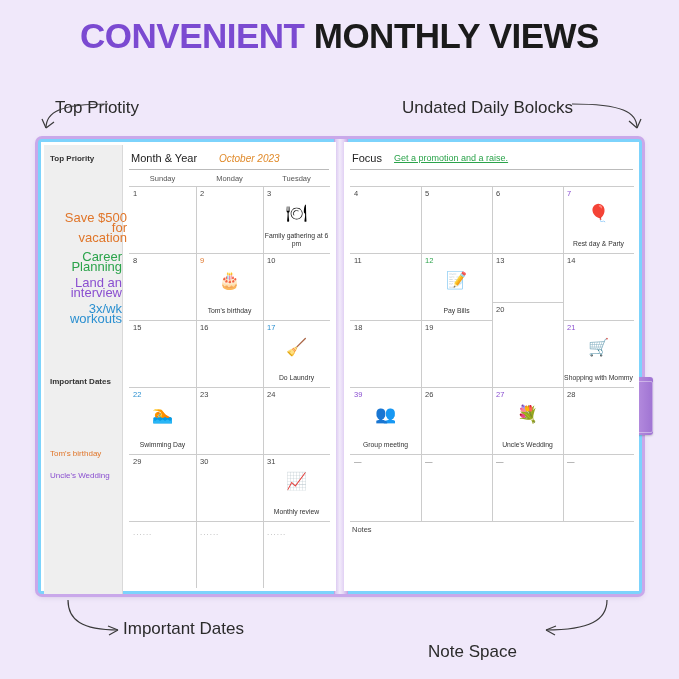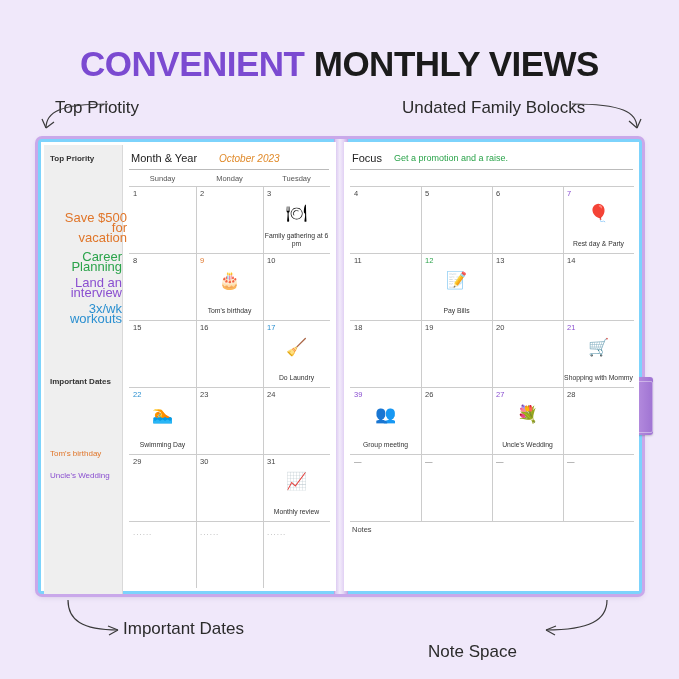--- a/index.html
+++ b/index.html
@@ -9,21 +9,20 @@
     font-family:"Liberation Sans", sans-serif;
     position:relative;
     overflow:hidden;
   }
   
   .title{
     position:absolute;top:16px;left:0;width:679px;
     text-align:center;
     font-size:35px;font-weight:bold;letter-spacing:-0.5px;
     font-family:"Liberation Sans", sans-serif;
-    margin-top:28px;
   }
   .title .p1{color:#7b4ad1;}
   .title .p2{color:#1b1b1b;}
 
   
   .callout{
     position:absolute;
     font-size:17px;color:#2b2b2b;
     font-family:"Liberation Sans", sans-serif;
     white-space:nowrap;
@@ -77,21 +76,21 @@
   .sb-head2{position:absolute;left:6px;top:232px;font-size:8px;color:#333;font-weight:bold;}
   .sb-d0{position:absolute;left:6px;top:304px;font-size:8px;color:#e0762a;}
   .sb-d1{position:absolute;left:6px;top:326px;font-size:8px;color:#8a4fd0;}
 
   
   .hdr-left{position:absolute;left:90px;top:10px;font-size:11px;color:#222;}
   .hdr-date{position:absolute;left:178px;top:11px;font-size:10px;color:#e08a2a;font-style:italic;}
   .hdr-left-rule{position:absolute;left:88px;top:27px;width:200px;height:1px;background:#bbb;}
 
   .hdr-right{position:absolute;left:8px;top:10px;font-size:11px;color:#222;}
-  .hdr-focus{position:absolute;left:50px;top:11px;font-size:9px;color:#2aa34a;}
+  .hdr-focus{position:absolute;left:50px;top:11px;font-size:9px;color:#2aa34a;text-decoration:underline;}
   .hdr-right-rule{position:absolute;left:6px;top:27px;width:283px;height:1px;background:#bbb;}
 
   
   .dow-row{position:absolute;display:flex;}
   .dow{font-size:7.5px;color:#555;text-align:center;}
 
   .grid{position:absolute;}
   .cell{
     position:absolute;
     border-top:1px solid #ccc;
@@ -116,21 +115,21 @@
   .notes-text{position:absolute;font-size:7.6px;color:#2a9fd6;line-height:12px;}
 </style>
 </head>
 <body>
 
 <div class="title">
   <span class="p1">CONVENIENT </span><span class="p2">MONTHLY VIEWS</span>
 </div>
 
 <div class="callout" id="lbl-top-priority">Top Priotity</div>
-<div class="callout" id="lbl-undated">Undated Family Bolocks</div>
+<div class="callout" id="lbl-undated">Undated Daily Bolocks</div>
 <div class="callout" id="lbl-important">Important Dates</div>
 <div class="callout" id="lbl-notes">Note Space</div>
 
 <svg class="arrowsvg" viewBox="0 0 679 679">
   <g fill="none" stroke="#3a3a3a" stroke-width="1.2">
     <path d="M46,128 C46,112 60,104 108,104"></path>
     <path d="M46,128 l-4,-9 M46,128 l8,-6"></path>
     <path d="M637,128 C637,112 622,104 572,104"></path>
     <path d="M637,128 l-8,-7 M637,128 l4,-9"></path>
     <path d="M68,600 C68,620 82,630 118,630"></path>
@@ -268,21 +267,21 @@
         </div>
         <div class="cell" style="left: 213px; top: 67px; width: 71px; height: 67px;">
           <div class="num">14</div>
         </div>
         <div class="cell" style="left: 0px; top: 134px; width: 71px; height: 67px;">
           <div class="num">18</div>
         </div>
         <div class="cell" style="left: 71px; top: 134px; width: 71px; height: 67px;">
           <div class="num">19</div>
         </div>
-        <div class="cell" style="left: 142px; top: 134px; width: 71px; height: 67px;">
+        <div class="cell" style="left: 142px; top: 116px; width: 71px; height: 67px;">
           <div class="num">20</div>
         </div>
         <div class="cell" style="left: 213px; top: 134px; width: 71px; height: 67px;">
           <div class="num" style="color: rgb(138, 79, 208);">21</div>
           <div class="ic">🛒</div>
           <div class="ev">Shopping with Mommy</div>
         </div>
         <div class="cell" style="left: 0px; top: 201px; width: 71px; height: 67px;">
           <div class="num" style="color: rgb(138, 79, 208);">39</div>
           <div class="ic">👥</div>

